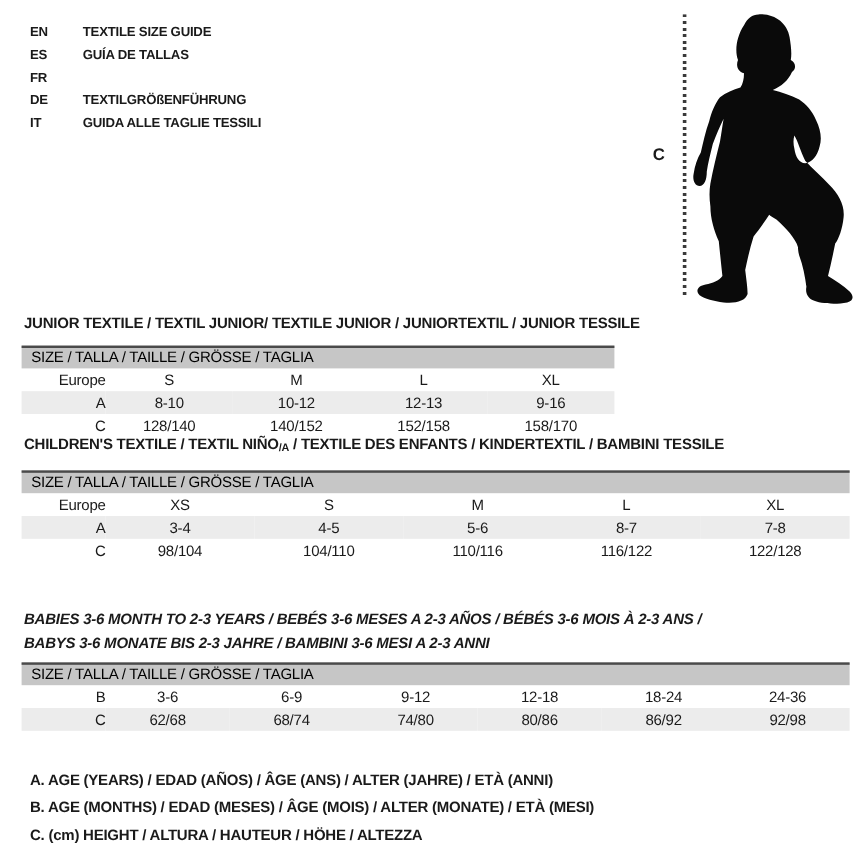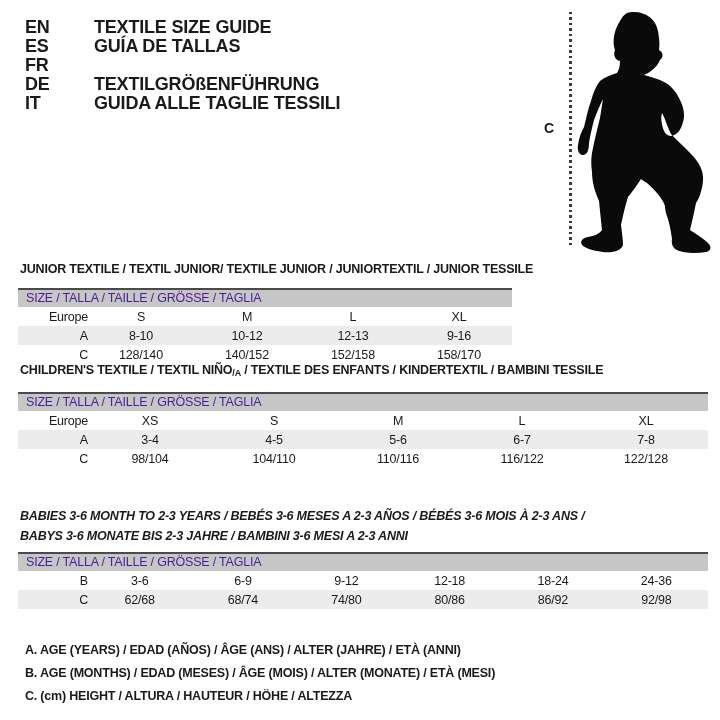--- a/index.html
+++ b/index.html
@@ -1,39 +1,39 @@
 <!DOCTYPE html>
 <html><head>
 <meta charset="utf-8">
 <style>
   html,body { margin:0; padding:0; }
   body { background:#ffffff; font-family:"Liberation Sans", sans-serif; color:#1a1a1a; }
   .page { position:relative; width:720px; height:720px; background:#fff; overflow:hidden; }
 
   
   .lang-block { position:absolute; left:25px; top:18px; }
-  .lang-row { display:flex; line-height:19px; font-size:18px; font-weight:bold; letter-spacing:-0.2px;gap:25px; }
+  .lang-row { display:flex; line-height:19px; font-size:11px; font-weight:bold; letter-spacing:-0.2px; }
   .lang-code { width:44px; flex:0 0 44px; }
 
   
   .figure { position:absolute; left:540px; top:0; width:178px; height:260px; }
   .c-label { position:absolute; left:4px; top:120px; font-size:14px; font-weight:bold; }
   .dotted-line { position:absolute; left:29px; top:12px; width:2.5px; height:236px;
     background:repeating-linear-gradient(to bottom,#3a3a3a 0 2.5px,transparent 2.5px 5.5px); }
   .silhouette { position:absolute; left:35px; top:4px; }
 
   
   .section { position:absolute; left:18px; }
   .sec-junior { top:261px; width:494px; }
   .sec-children { top:362px; width:690px; }
   .sec-babies { top:506px; width:690px; }
   .sec-title { font-size:12.5px; font-weight:bold; letter-spacing:-0.2px; line-height:16px; margin:0 0 11px 2px; white-space:nowrap; }
   .sec-babies .sec-title { line-height:20px; margin-bottom:6px; white-space:normal;font-style:italic; }
   .sub { font-size:9px; vertical-align:-2px; }
-  .size-bar { background:#c6c6c6; border-top:2px solid #4a4a4a; font-size:12.5px; color:#4c1d95;
+  .size-bar { background:#c6c6c6; border-top:2px solid #4a4a4a; font-size:12.5px; color:#000000;
     padding:1px 0 1px 8px; height:15px; line-height:15px; letter-spacing:-0.2px; }
   table.size-table { border-collapse:collapse; table-layout:fixed; width:100%; }
   table.size-table td { height:19px; font-size:12.5px; text-align:center; padding:0; letter-spacing:-0.2px; vertical-align:middle; }
   table.size-table td.rowlabel { text-align:right; padding-left:8px; }
   tr.stripe { background:#ececec; }
 
   
   .legend { position:absolute; left:25px; top:639px; }
   .legend-line { font-size:12.5px; font-weight:bold; letter-spacing:-0.2px; line-height:23px; white-space:nowrap; }
 </style>
@@ -177,21 +177,21 @@
         <td>S</td>
         <td>M</td>
         <td>L</td>
         <td>XL</td>
       </tr>
       <tr class="stripe">
         <td class="rowlabel">A</td>
         <td>3-4</td>
         <td>4-5</td>
         <td>5-6</td>
-        <td>6-7</td>
+        <td>8-7</td>
         <td>7-8</td>
       </tr>
       <tr>
         <td class="rowlabel">C</td>
         <td>98/104</td>
         <td>104/110</td>
         <td>110/116</td>
         <td>116/122</td>
         <td>122/128</td>
       </tr>

